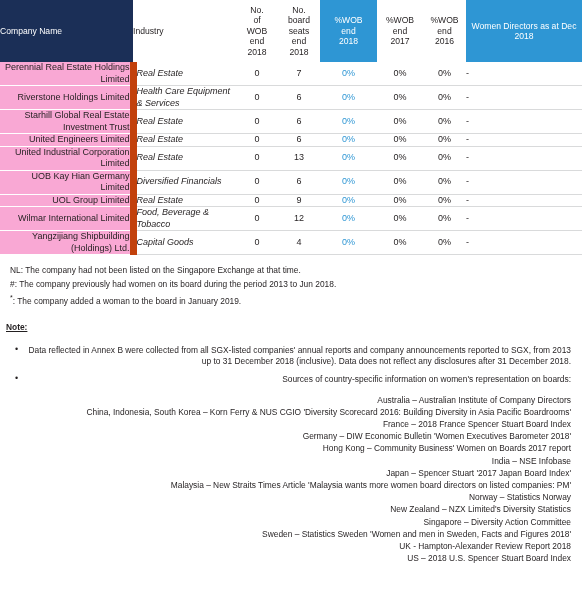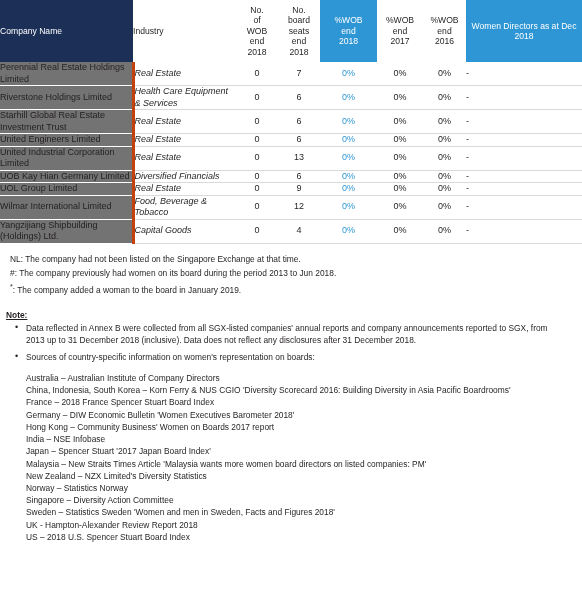--- a/index.html
+++ b/index.html
@@ -76,25 +76,25 @@
   
   tbody tr { }
   tbody td {
     font-size: 9px;
     line-height: 11.5px;
     color: #231f20;
     border-bottom: 1px solid #d9dadb;
     padding: 4px 4px;
   }
   td.c-company {
-    background: #737373;
-    text-align: left;
+    background: #f9a8d4;
+    text-align: right;
     padding-left: 8px;
     border-bottom: 1px solid #ffffff;
-    border-right: 3px solid #c2410c;
+    border-right: 7px solid #c2410c;
   }
   td.c-industry {
     text-align: left;
     padding-left: 8px;
     background: #ffffff;
     font-style: italic;
   }
   td.c-num {
     text-align: center;
     background: #ffffff;
@@ -130,35 +130,36 @@
 
   
   .note-block {
     padding: 14px 0 0 4px;
   }
   .note-title {
     font-size: 8.4px;
     font-weight: bold;
     text-decoration: underline;
     color: #231f20;
-    margin-bottom: 3px;
+    margin-bottom: 13px;
     padding-left: 2px;
   }
   ul.note-list {
     margin: 0;
     padding: 0 0 0 22px;
     list-style: none;
   }
   ul.note-list > li {
     position: relative;
     font-size: 8.4px;
     line-height: 11.6px;
     color: #231f20;
     margin-bottom: 6px;
-    padding-right: 19px;
+    padding-right: 11px;
+    text-align: right;
   }
   ul.note-list > li:before {
     content: "\2022";
     position: absolute;
     left: -11px;
     top: -1px;
     font-size: 9px;
   }
   .sublines {
     margin-top: 8px;
@@ -330,22 +331,22 @@
         <span>Sources of country-specific information on women's representation on boards:</span>
         <div class="sublines" id="sources-list">
             <div class="subline">Australia – Australian Institute of Company Directors</div>
             <div class="subline">China, Indonesia, South Korea – Korn Ferry &amp; NUS CGIO 'Diversity Scorecard 2016: Building Diversity in Asia Pacific Boardrooms'</div>
             <div class="subline">France – 2018 France Spencer Stuart Board Index</div>
             <div class="subline">Germany – DIW Economic Bulletin 'Women Executives Barometer 2018'</div>
             <div class="subline">Hong Kong – Community Business' Women on Boards 2017 report</div>
             <div class="subline">India – NSE Infobase</div>
             <div class="subline">Japan – Spencer Stuart '2017 Japan Board Index'</div>
             <div class="subline">Malaysia – New Straits Times Article 'Malaysia wants more women board directors on listed companies: PM'</div>
+            <div class="subline">Norway – Statistics Norway</div>
             <div class="subline">New Zealand – NZX Limited's Diversity Statistics</div>
-            <div class="subline">Norway – Statistics Norway</div>
             <div class="subline">Singapore – Diversity Action Committee</div>
             <div class="subline">Sweden – Statistics Sweden 'Women and men in Sweden, Facts and Figures 2018'</div>
             <div class="subline">UK - Hampton-Alexander Review Report 2018</div>
             <div class="subline">US – 2018 U.S. Spencer Stuart Board Index</div>
           </div>
       </li>
     </ul>
   </div>
 
 </div>

